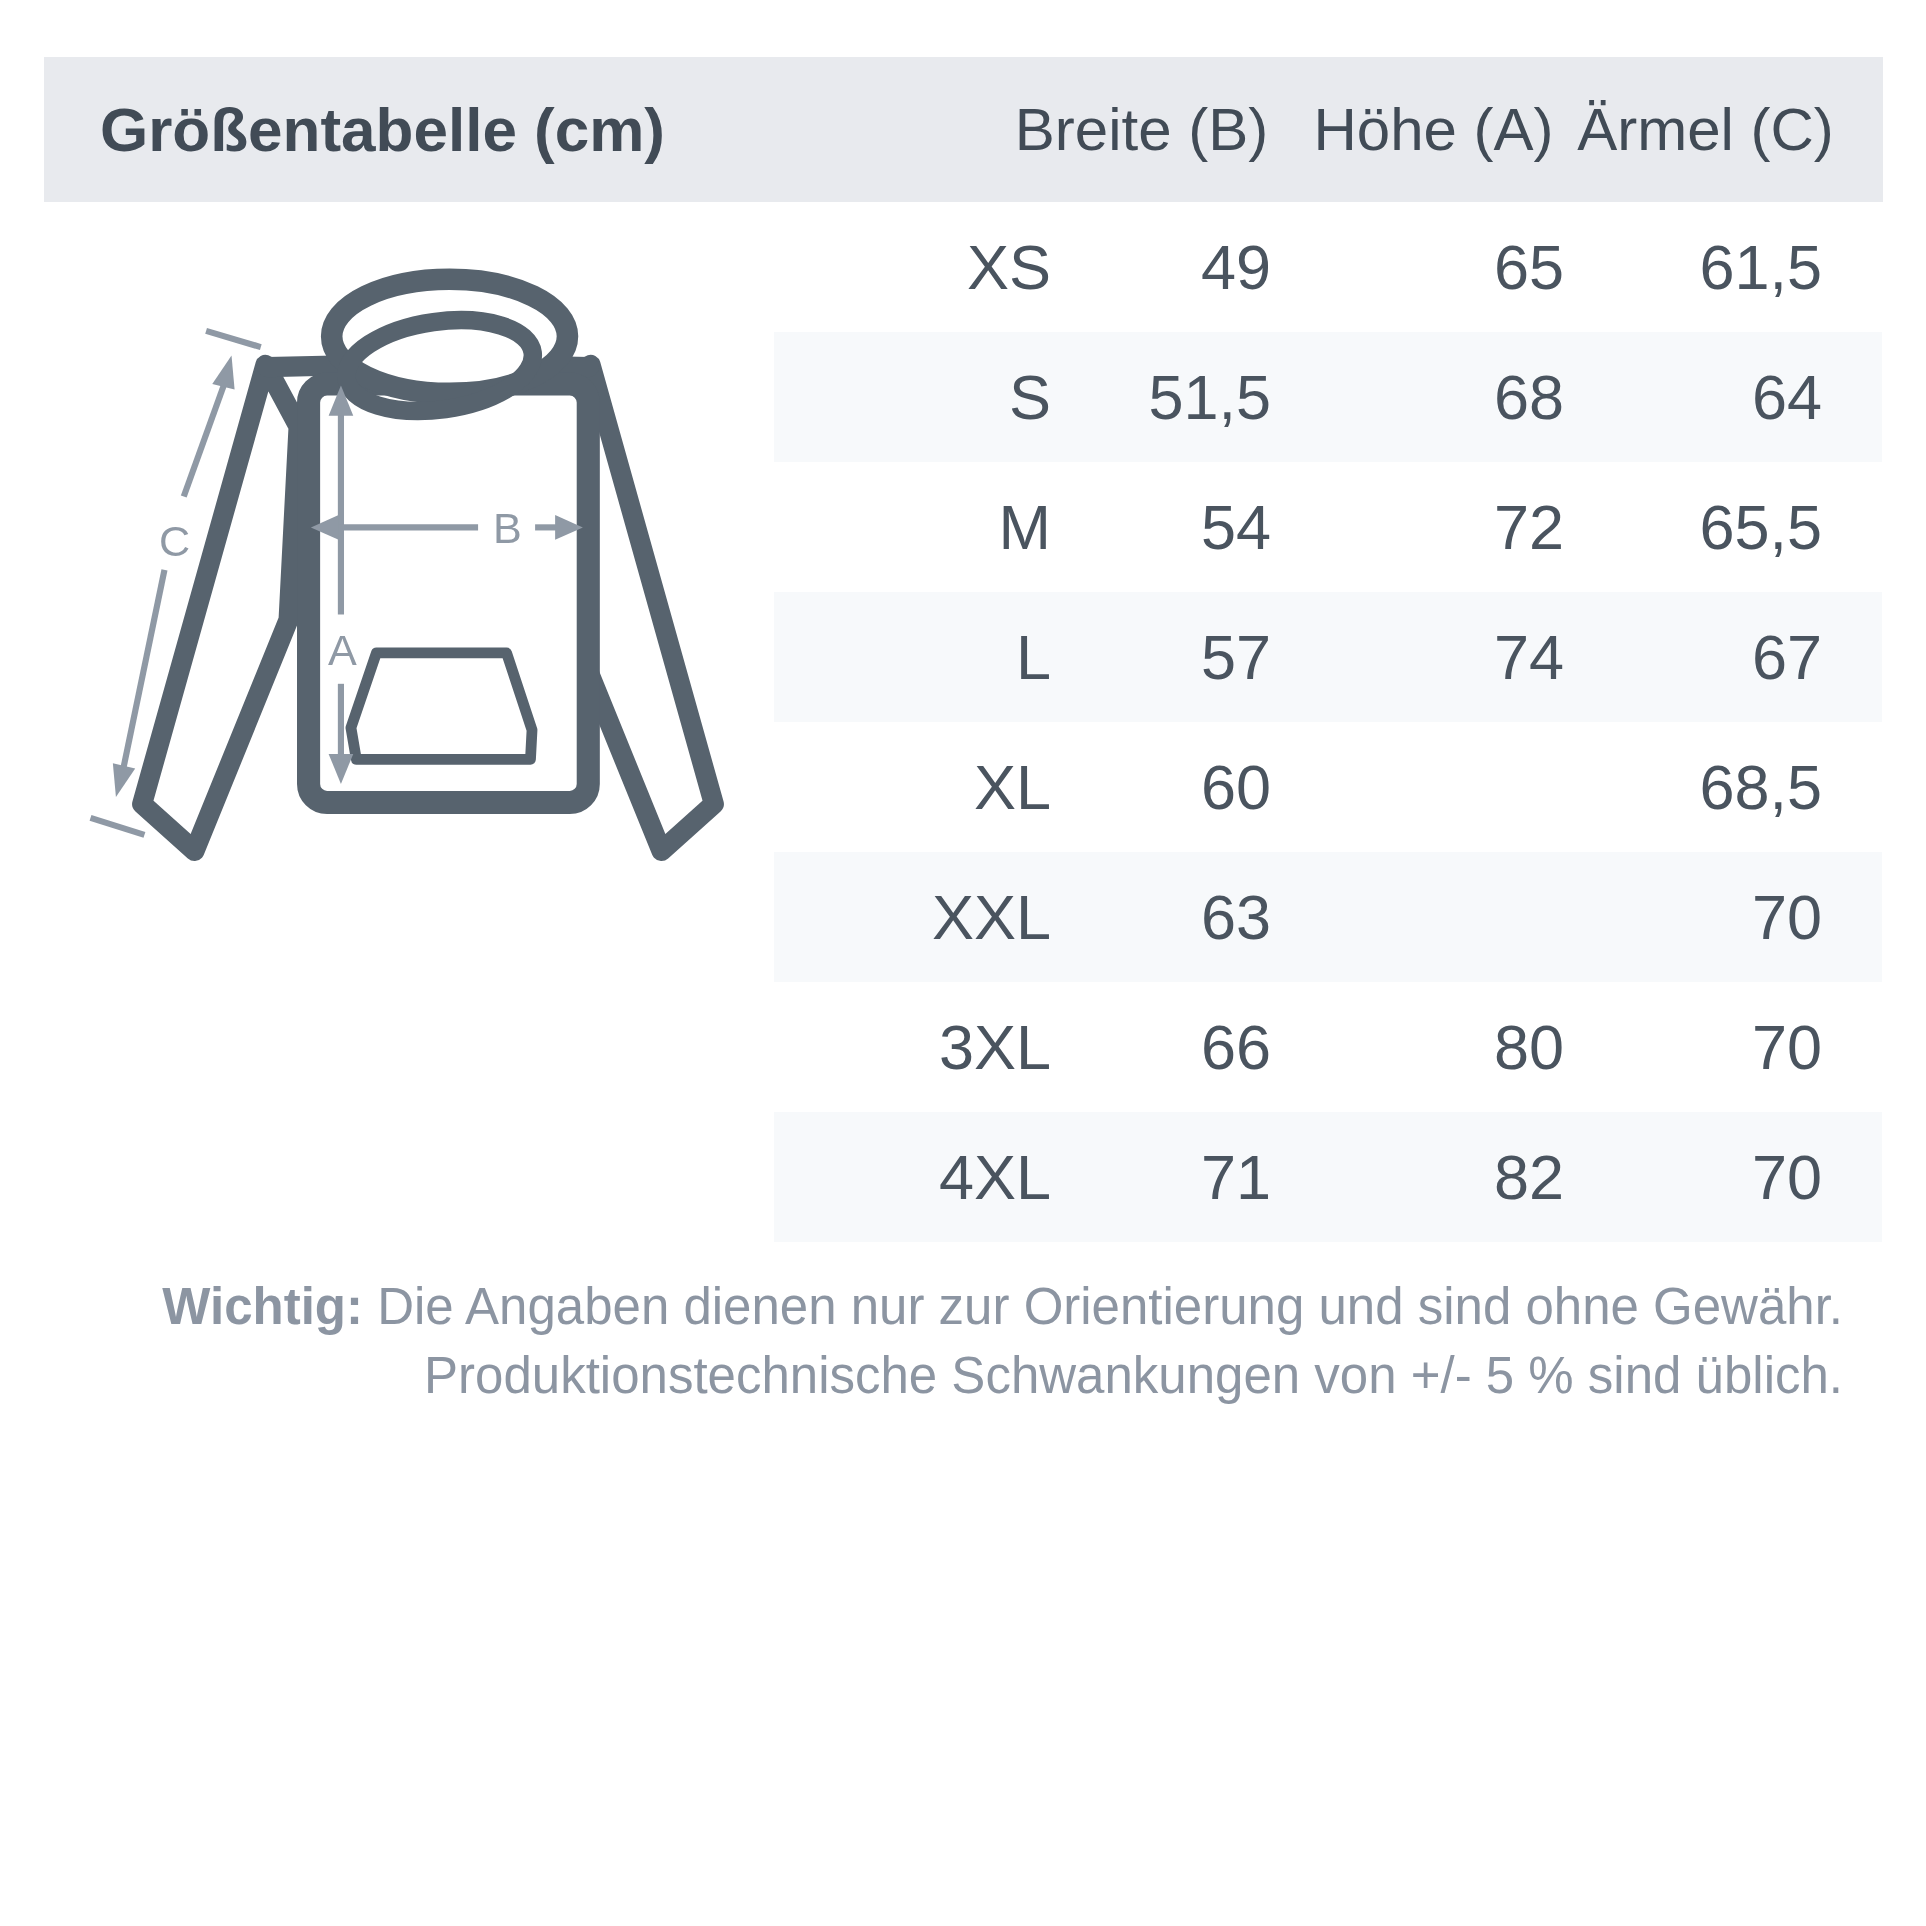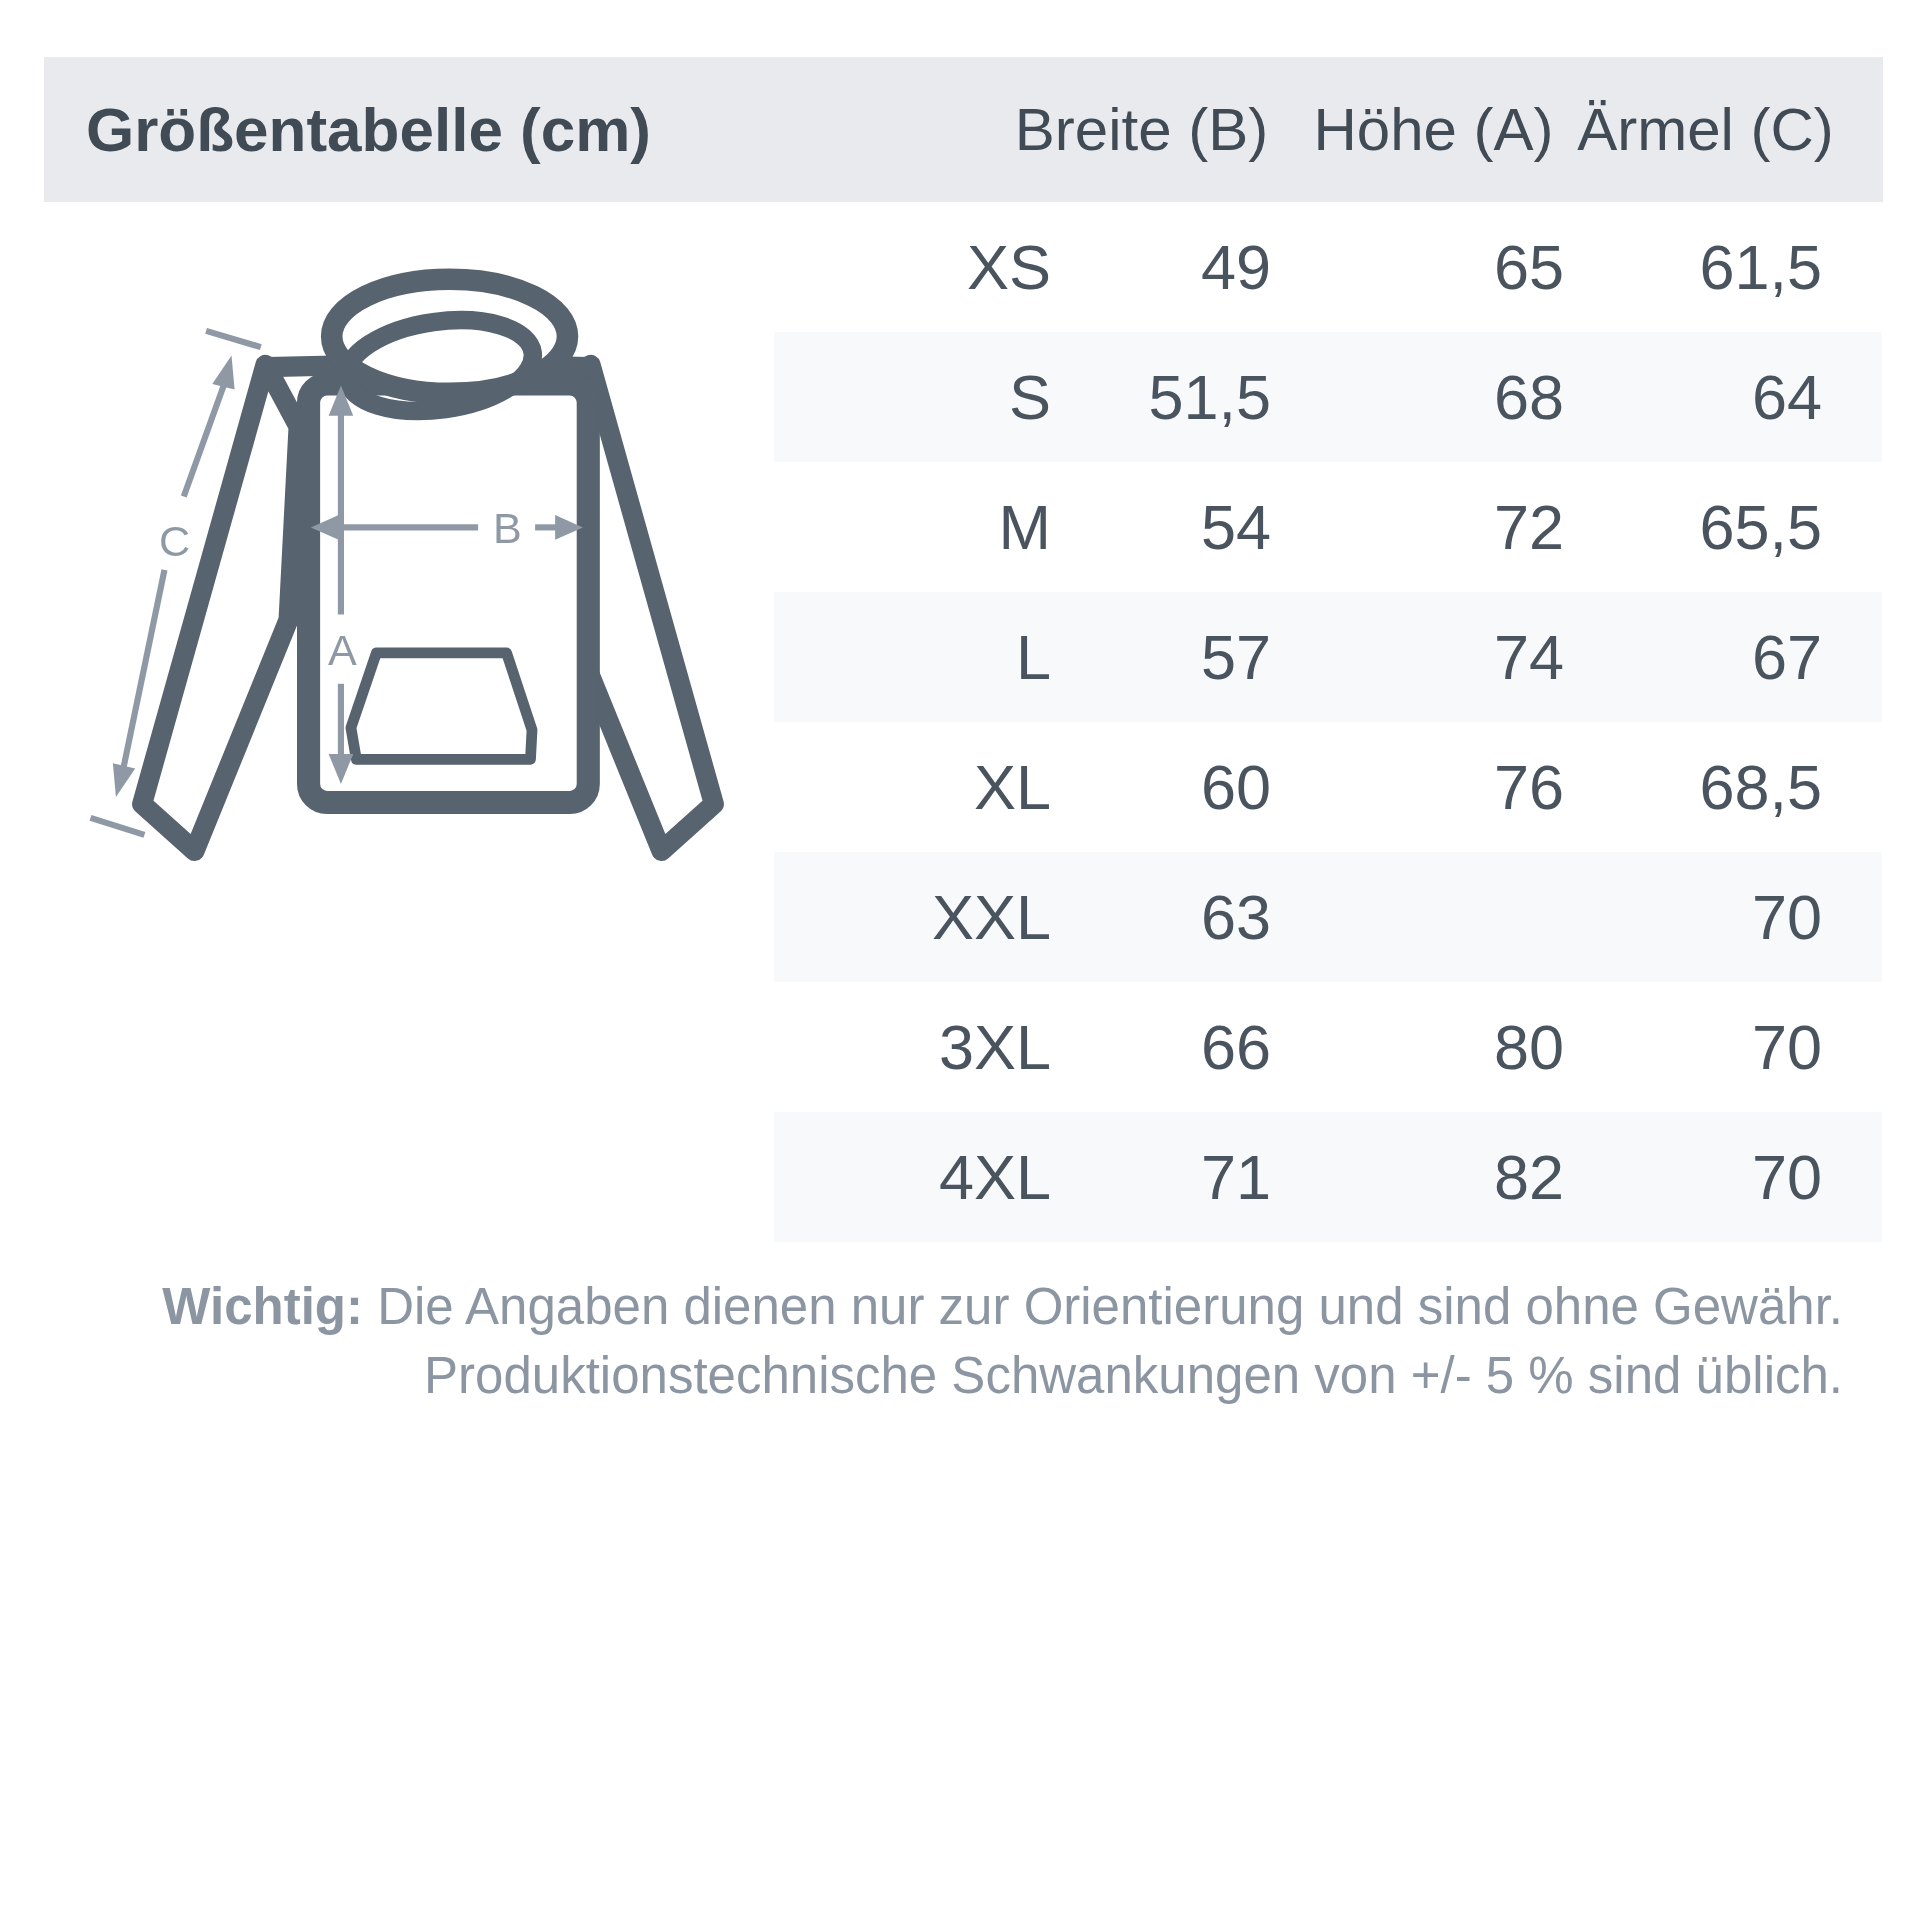--- a/index.html
+++ b/index.html
@@ -16,21 +16,21 @@
   body{
     width:1926px;height:1926px;background:#ffffff;
     font-family:"Liberation Sans", sans-serif;
     position:relative;overflow:hidden;
   }
   .header-bar{
     position:absolute;left:44px;top:57px;width:1839px;height:145px;
     background:var(--header-bg);
   }
   .title{
-    position:absolute;left:42px;top:0;height:145px;line-height:145px;
+    position:absolute;left:56px;top:0;height:145px;line-height:145px;
     font-size:62px;font-weight:bold;color:var(--dark);white-space:nowrap;
   }
   .col-header{
     position:absolute;top:0;height:145px;line-height:145px;width:385px;
     text-align:center;font-size:60px;font-weight:normal;color:var(--dark);
     white-space:nowrap;
   }
   .colh-b{left:905px;}
   .colh-a{left:1197px;}
   .colh-c{left:1469px;}
@@ -144,21 +144,20 @@
   </div>
   <div class="row">
     <div class="cell cell-size">L</div>
     <div class="cell cell-b">57</div>
     <div class="cell cell-a">74</div>
     <div class="cell cell-c">67</div>
   </div>
   <div class="row">
     <div class="cell cell-size">XL</div>
     <div class="cell cell-b">60</div>
-    <div class="cell cell-a">76</div>
     <div class="cell cell-c">68,5</div>
   </div>
   <div class="row">
     <div class="cell cell-size">XXL</div>
     <div class="cell cell-b">63</div>
     <div class="cell cell-c">70</div>
   </div>
   <div class="row">
     <div class="cell cell-size">3XL</div>
     <div class="cell cell-b">66</div>

